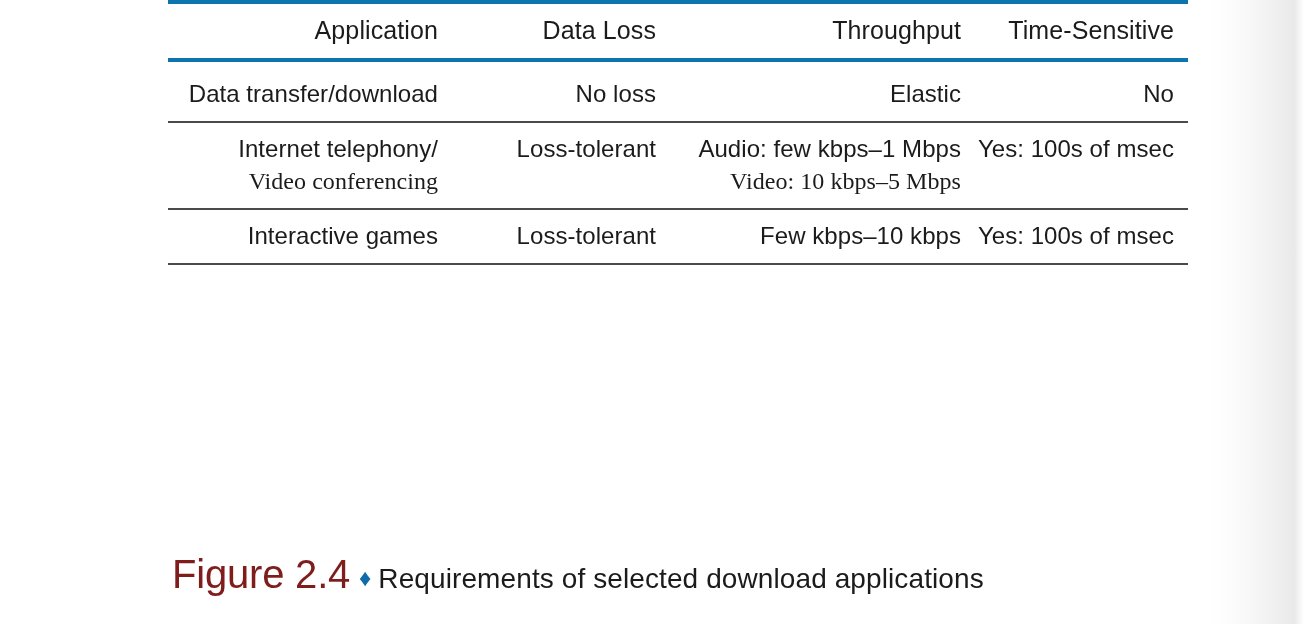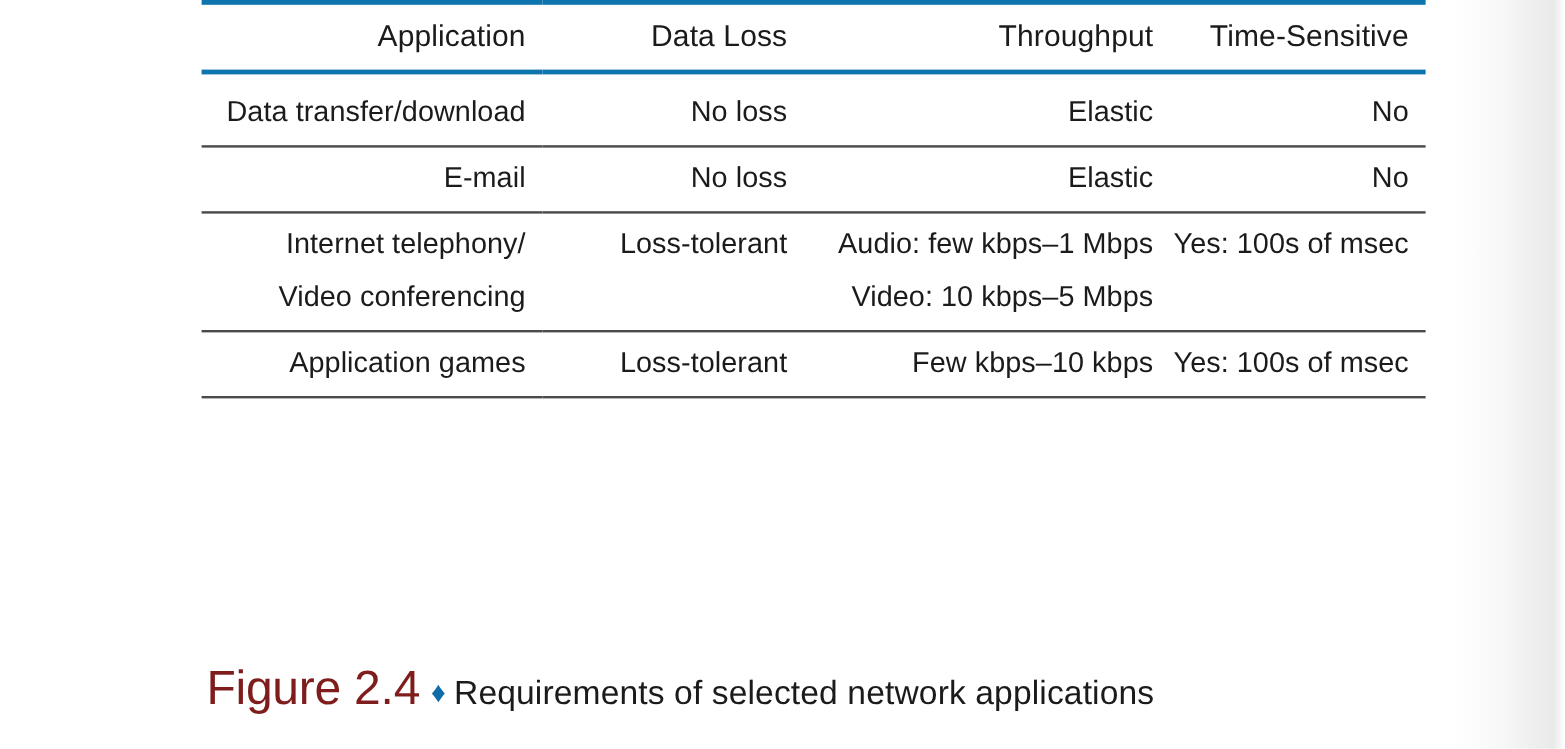--- a/index.html
+++ b/index.html
@@ -77,21 +77,21 @@
     line-height: 30px;
     letter-spacing: 0.05px;
     padding: 11px 14px 12px 0;
     border-bottom: 2px solid #4a4a4a;
   }
   tbody tr.data-row:first-child td {
     padding-top: 17px;
   }
 
   .cell-line { display: block; white-space: nowrap; }
-  .cell-line + .cell-line { margin-top: 14px; }
+  .cell-line + .cell-line { margin-top: 2px; font-family: Liberation Serif, serif; }
 
   
   #figure-caption {
     position: absolute;
     left: 172px;
     top: 554px;
     white-space: nowrap;
     line-height: 1;
   }
   #figure-caption .fig-label {
@@ -144,61 +144,47 @@
           </td>
           <td>
             <span class="cell-line">Elastic</span>
           </td>
           <td>
             <span class="cell-line">No</span>
           </td>
         </tr>
         <tr class="data-row">
           <td>
-            <span class="cell-line">E-mail</span>
-          </td>
-          <td>
-            <span class="cell-line">No loss</span>
-          </td>
-          <td>
-            <span class="cell-line">Elastic</span>
-          </td>
-          <td>
-            <span class="cell-line">No</span>
-          </td>
-        </tr>
-        <tr class="data-row">
-          <td>
             <span class="cell-line">Internet telephony/</span>
             <span class="cell-line">Video conferencing</span>
           </td>
           <td>
             <span class="cell-line">Loss-tolerant</span>
           </td>
           <td>
             <span class="cell-line">Audio: few kbps–1 Mbps</span>
             <span class="cell-line">Video: 10 kbps–5 Mbps</span>
           </td>
           <td>
             <span class="cell-line">Yes: 100s of msec</span>
           </td>
         </tr>
         <tr class="data-row">
           <td>
-            <span class="cell-line">Application games</span>
+            <span class="cell-line">Interactive games</span>
           </td>
           <td>
             <span class="cell-line">Loss-tolerant</span>
           </td>
           <td>
             <span class="cell-line">Few kbps–10 kbps</span>
           </td>
           <td>
             <span class="cell-line">Yes: 100s of msec</span>
           </td>
         </tr>
       </tbody>
   </table>
 </div>
 
 <div id="figure-caption">
-  <span class="fig-label">Figure 2.4</span><span class="fig-diamond">♦</span><span class="fig-text">Requirements of selected network applications</span>
+  <span class="fig-label">Figure 2.4</span><span class="fig-diamond">♦</span><span class="fig-text">Requirements of selected download applications</span>
 </div>
 
 </body></html>

